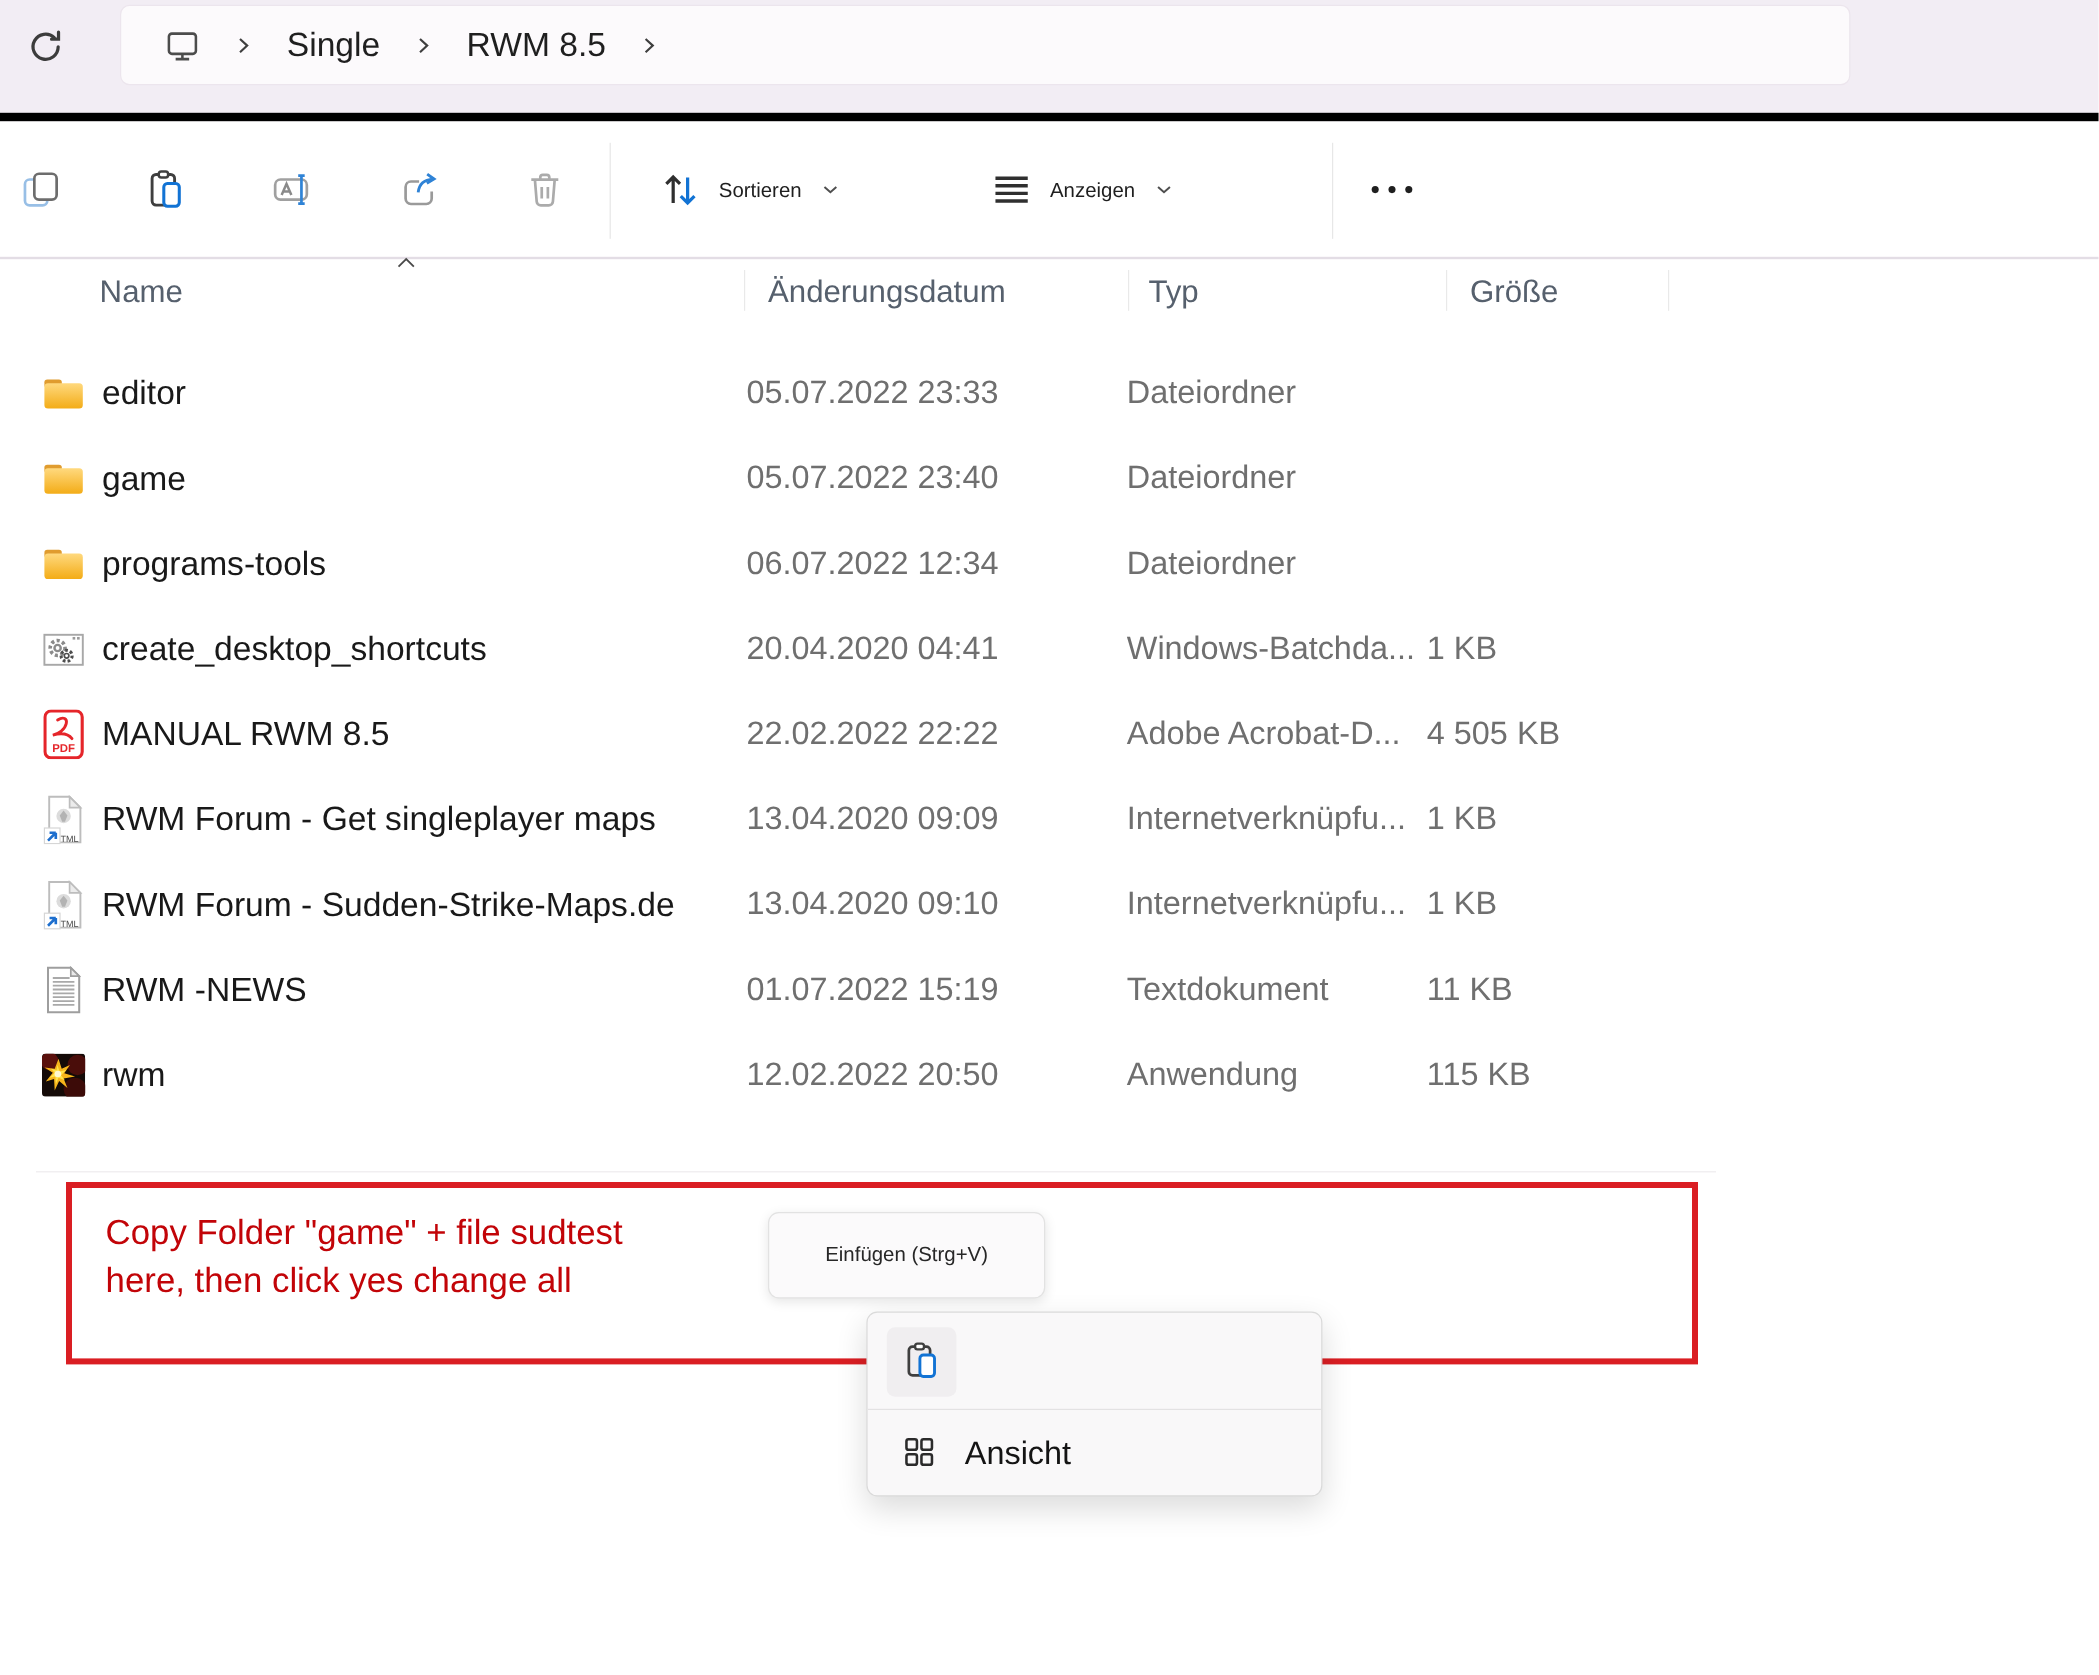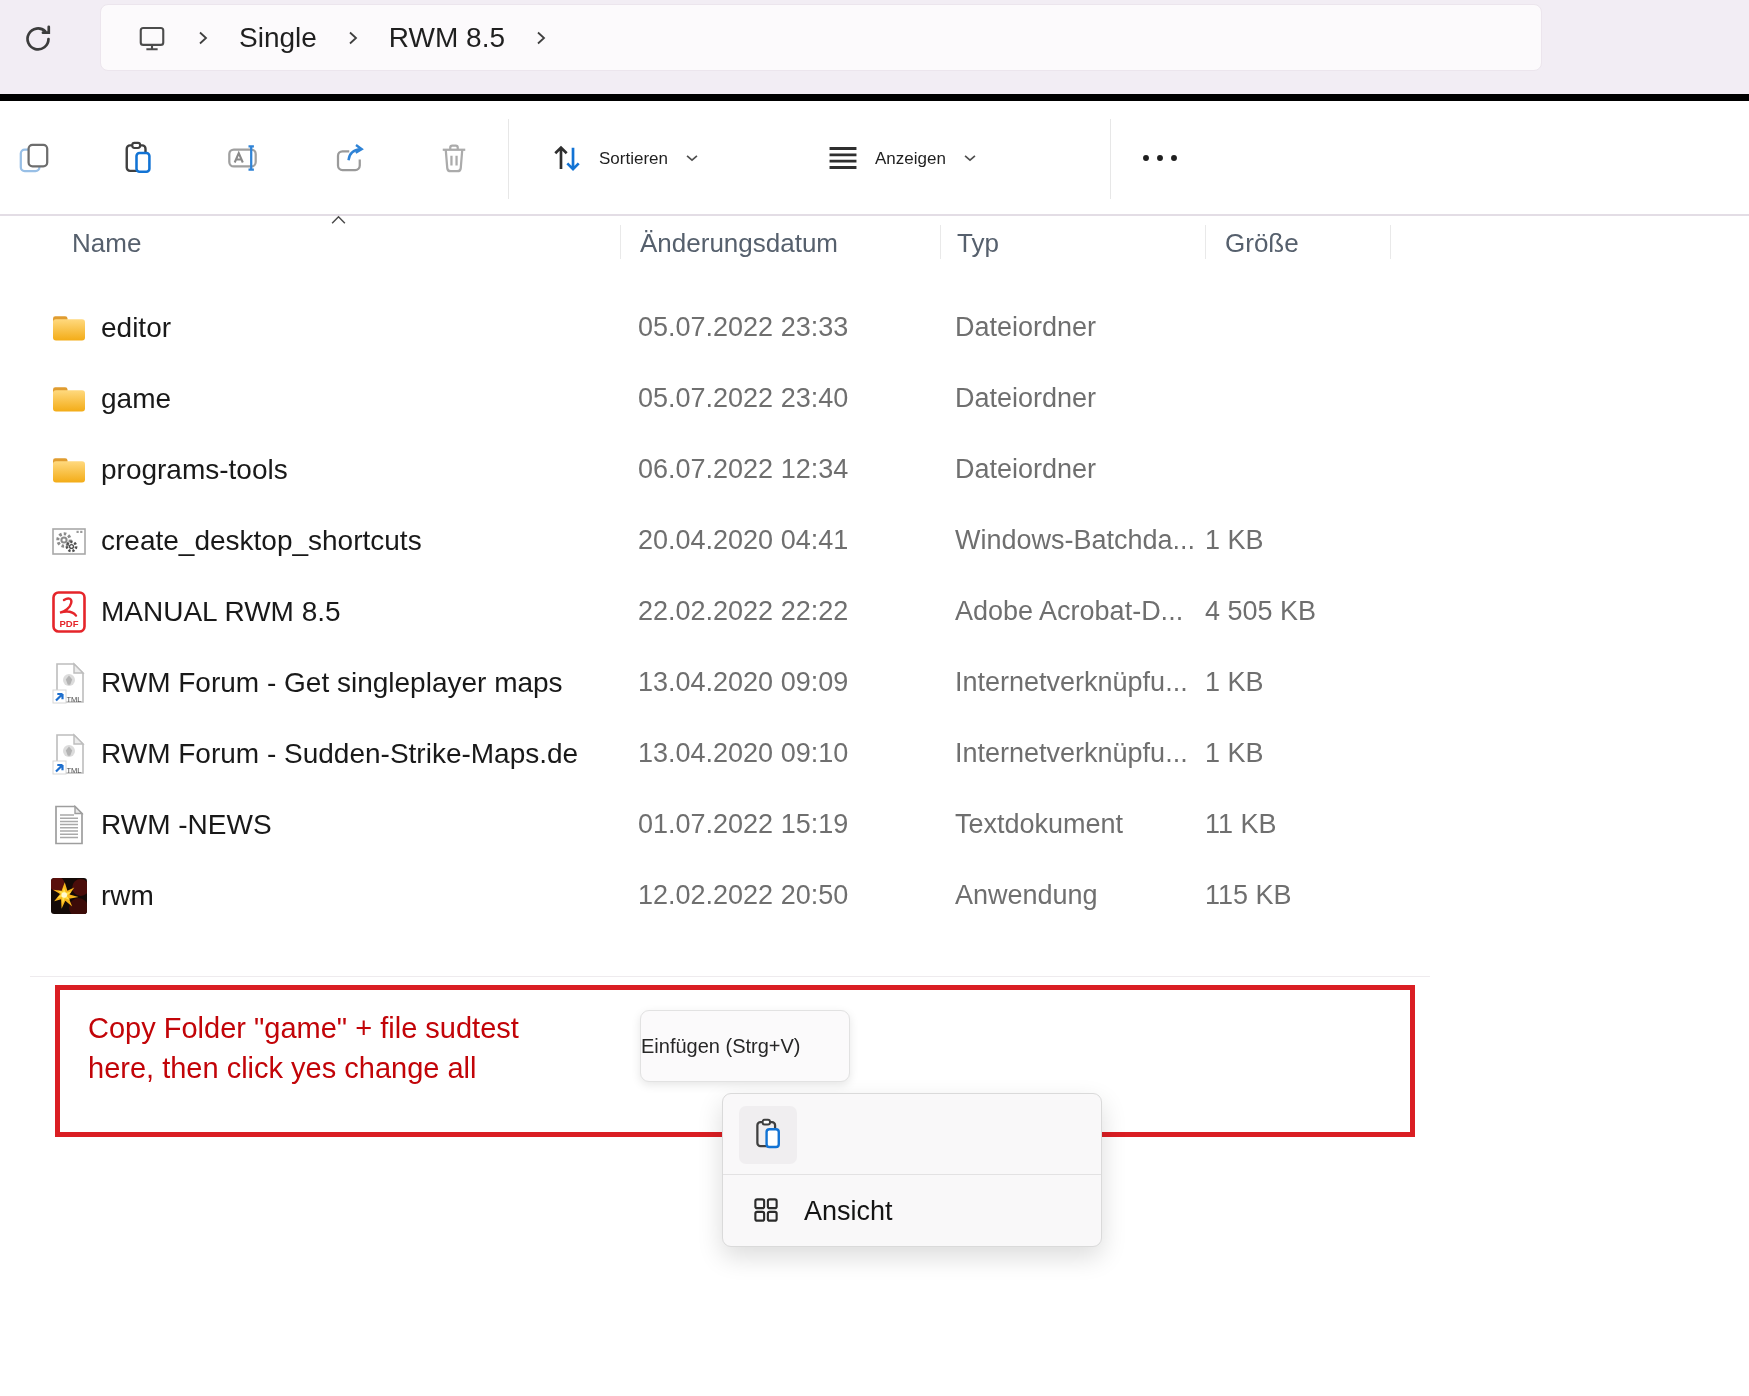--- a/index.html
+++ b/index.html
@@ -31,41 +31,41 @@
   
   .list-header { position:absolute; left:0; top:218px; width:1749px; height:47px; background:#fff; }
   .col-label { position:absolute; top:10px; font-size:26px; color:#56606d; background:transparent; border:none;
                cursor:pointer; font-family:"Liberation Sans", sans-serif; }
   .sort-caret { position:absolute; left:330px; top:-7px; }
   .col-divider { position:absolute; top:7px; width:1px; height:34px; background:#e9e9e9; }
 
   
   .rows { position:absolute; left:0; top:292px; width:1749px; }
   .row { display:grid; grid-template-columns:590px 317px 250px 167px; height:71px;
-         align-items:center; padding-left:48px; cursor:default; }
+         align-items:center; padding-left:32px; cursor:default; }
   .cell-name { display:flex; align-items:center; gap:11px; overflow:hidden; }
   .ficon { width:42px; display:flex; align-items:center; justify-content:center; flex:0 0 42px; }
   .fname { font-size:28px; color:#191919; white-space:nowrap; }
   .cell-date, .cell-type { font-size:27px; color:#6f6f6f; white-space:nowrap; }
   .cell-size { font-size:27px; color:#6f6f6f; text-align:left; }
 
   .faint-line { position:absolute; left:30px; top:976px; width:1400px; height:1px; background:#eeebee; }
 
   
   .red-box { position:absolute; left:55px; top:985px; width:1360px; height:152px;
              border:5px solid #da1e23; z-index:2; }
   .red-note { position:absolute; left:88px; top:1008px; z-index:3; font-size:29px; line-height:40px;
               color:#c20408; }
 
   
-  .tooltip { position:absolute; left:640px; top:1010px; width:210px; height:72px; z-index:5;
+  .tooltip { position:absolute; left:640px; top:1010px; width:231px; height:72px; z-index:5;
              background:#fbfafb; border:1px solid #e2e2e2; border-radius:9px;
              box-shadow:0 3px 10px rgba(0,0,0,.10);
-             display:flex; align-items:center; justify-content:flex-start;
-             font-size:20px; color:#272727; }
+             display:flex; align-items:center; justify-content:center;
+             font-size:17px; color:#272727; }
 
   
   .context-menu { position:absolute; left:722px; top:1093px; width:380px; height:154px; z-index:4;
                   background:#f9f8f9; border:1px solid #dadada; border-radius:9px;
                   box-shadow:0 10px 26px rgba(0,0,0,.14); overflow:hidden; }
   .menu-paste-btn { position:absolute; left:16px; top:12px; width:58px; height:58px; border:none;
                     background:#f0eef0; border-radius:7px; display:flex; align-items:center; justify-content:center;
                     cursor:pointer; }
   .menu-sep { position:absolute; left:0; top:80px; width:100%; height:1px; background:#e3e2e3; }
   .menu-item { position:absolute; left:0; top:81px; width:100%; height:73px; border:none; background:transparent;
@@ -203,21 +203,21 @@
       </span>
     </button>
   </div>
 
   <div class="list-header">
     <span class="sort-caret">
       <svg viewBox="0 0 16 10" width="17" height="11" fill="none" stroke="#4a4a4a" stroke-width="1.4">
           <path d="M2 8.5 L8 2.5 L14 8.5"></path>
         </svg>
     </span>
-    <button class="col-label" style="left:72px;">Name</button>
+    <button class="col-label" style="left:83px;">Name</button>
     <button class="col-label" style="left:640px;">Änderungsdatum</button>
     <button class="col-label" style="left:957px;">Typ</button>
     <button class="col-label" style="left:1225px;">Größe</button>
     <div class="col-divider" style="left:620px;"></div>
     <div class="col-divider" style="left:940px;"></div>
     <div class="col-divider" style="left:1205px;"></div>
     <div class="col-divider" style="left:1390px;"></div>
   </div>
 
   <div class="rows" id="rows">

